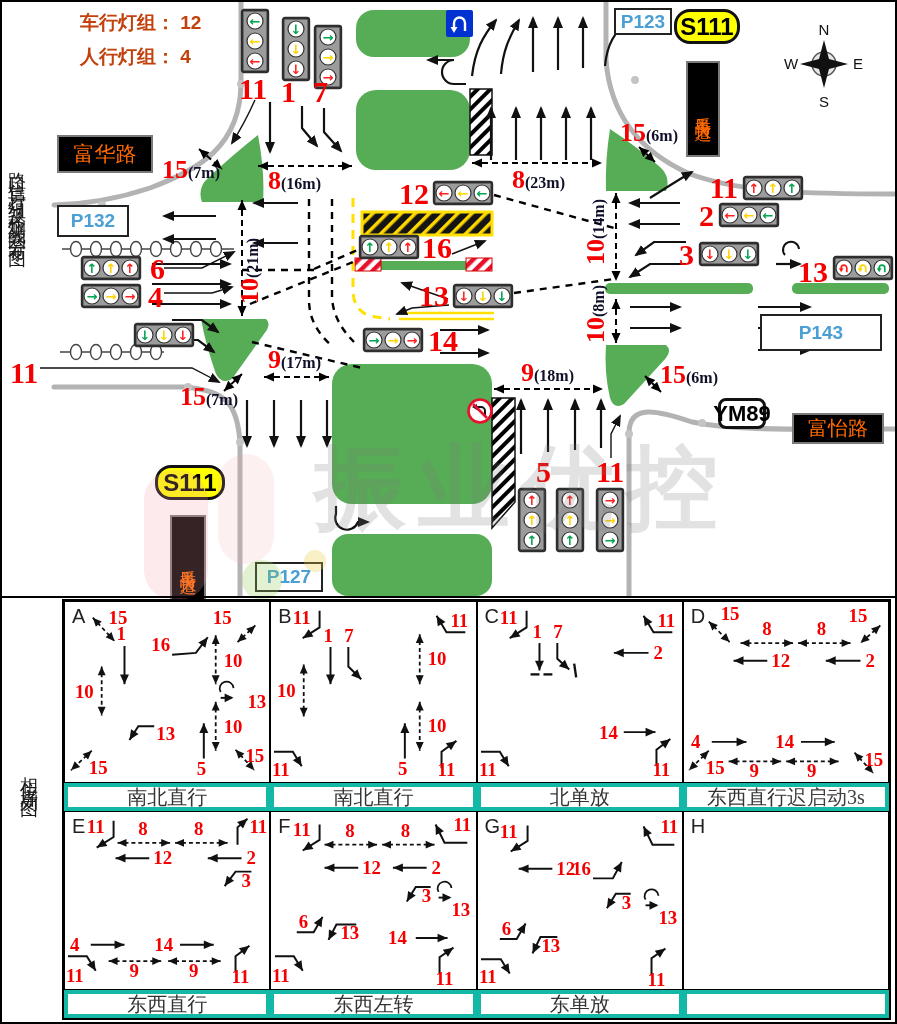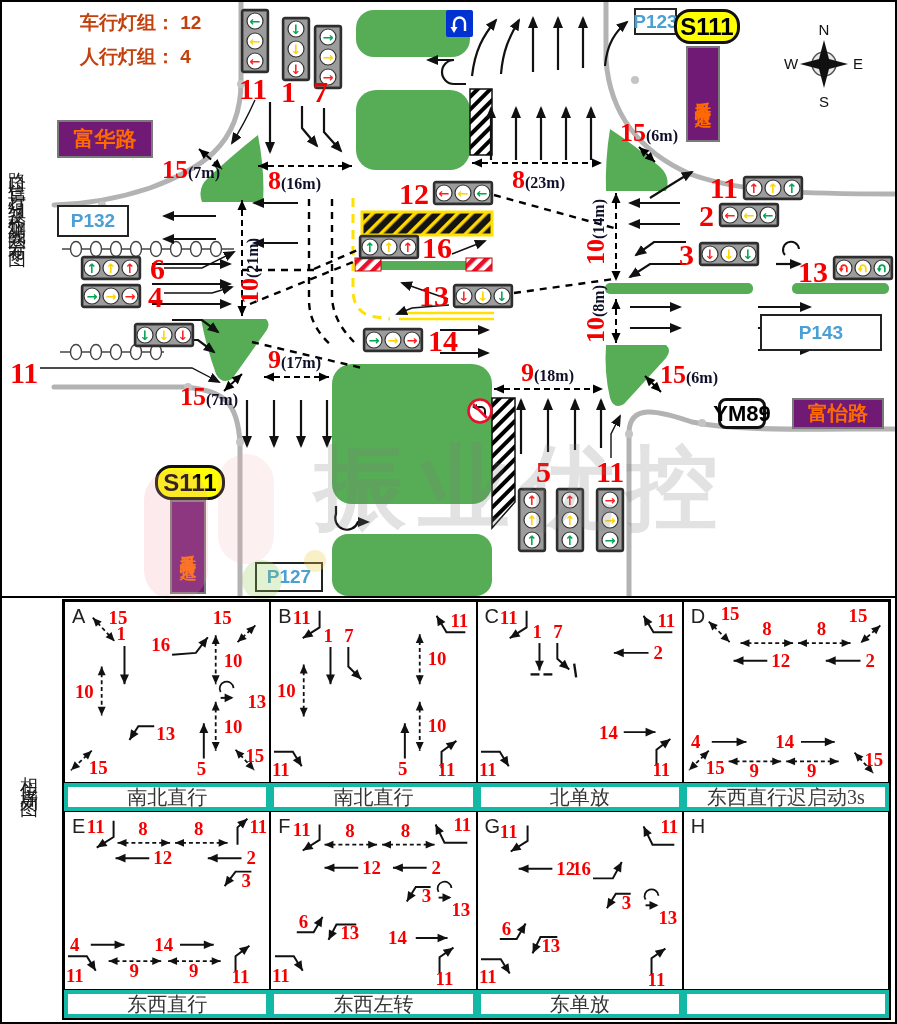--- a/index.html
+++ b/index.html
@@ -1,21 +1,21 @@
 <!DOCTYPE html>
 <html><head>
 <meta charset="utf-8">
 <style>
   html,body{margin:0;padding:0;background:#fff;}
   #page{position:relative;width:897px;height:1024px;background:#fff;border:2px solid #000;box-sizing:border-box;
         font-family:"Liberation Sans",sans-serif;overflow:hidden;}
   #topmap{position:absolute;left:0;top:0;}
   .hline{position:absolute;left:78px;font:bold 19px "Liberation Sans",sans-serif;color:#c2410c;white-space:nowrap;}
   .box{position:absolute;display:flex;align-items:center;justify-content:center;box-sizing:border-box;}
-  .graybox{background:#701a75;border:2px solid #7a7a7a;color:#ff6a00;font-weight:bold;}
+  .graybox{background:#000000;border:2px solid #7a7a7a;color:#ff6a00;font-weight:normal;margin-top:15px;}
   .pbox{background:#fff;border:2px solid #222;color:#4a9fd4;font-weight:bold;font-size:19px;}
   .ybox{background:#ffff00;border:3px solid #111;border-radius:16px;color:#000;font-weight:bold;font-size:24px;}
   .wbox{background:#fff;border:3px solid #111;border-radius:8px;color:#000;font-weight:bold;font-size:22px;}
   .vbox{writing-mode:vertical-lr;text-orientation:upright;letter-spacing:3px;}
   .vtitle{position:absolute;writing-mode:vertical-lr;text-orientation:upright;font-size:18px;color:#1a1a1a;
           letter-spacing:6px;line-height:1;}
   .wm{position:absolute;color:rgba(125,125,125,0.22);font-weight:bold;white-space:nowrap;pointer-events:none;}
   .wmshape{position:absolute;pointer-events:none;}
   #divider{position:absolute;left:0;top:594px;width:897px;border-top:2px solid #000;}
   #phase-grid{position:absolute;left:60px;top:597px;width:829px;height:421px;border:2px solid #000;
@@ -482,21 +482,21 @@
 <div class="hline" style="top:42px">
   <span>人行灯组：</span>
   <span>4</span>
 </div>
 
 <div class="vtitle" style="left:6px;top:156px">路口信号灯组及检测线圈分布图</div>
 <div class="vtitle" style="left:18px;top:760px">相位序列图</div>
 
 <div class="box graybox" style="left:55px;top:118px;width:96px;height:38px;font-size:21px">富华路</div>
 <div class="box pbox" style="left:55px;top:203px;width:72px;height:32px">P132</div>
-<div class="box pbox" style="left:632px;top:6px;width:43px;height:27px">P123</div>
+<div class="box pbox" style="left:612px;top:6px;width:58px;height:27px">P123</div>
 <div class="box pbox" style="left:758px;top:312px;width:122px;height:37px">P143</div>
 <div class="box pbox" style="left:253px;top:560px;width:68px;height:30px">P127</div>
 <div class="box ybox" style="left:672px;top:7px;width:66px;height:35px">S111</div>
 <div class="box ybox" style="left:153px;top:463px;width:70px;height:35px">S111</div>
 <div class="box graybox vbox" style="left:684px;top:44px;width:34px;height:96px;font-size:17px">番禺大道</div>
 <div class="box graybox vbox" style="left:168px;top:498px;width:36px;height:94px;font-size:17px">番禺大道</div>
 <div class="box wbox" style="left:716px;top:396px;width:48px;height:31px">YM89</div>
 <div class="box graybox" style="left:790px;top:396px;width:92px;height:31px;font-size:20px">富怡路</div>
 
 <div class="wmshape" style="left:142px;top:468px;width:64px;height:130px;border-radius:30px;background:rgba(240,160,170,.22)"></div>

